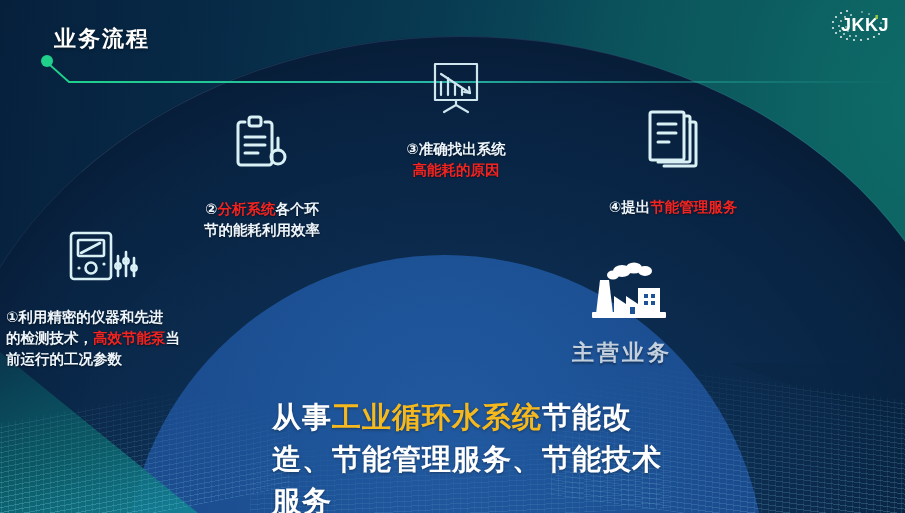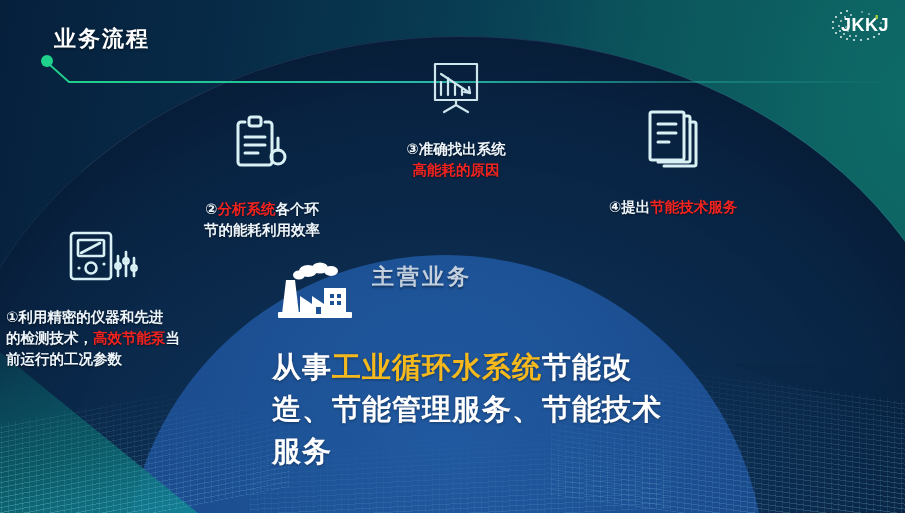--- a/index.html
+++ b/index.html
@@ -144,21 +144,21 @@
   #item2 .icon{margin:0 auto;}
   #item3{left:372px;top:62px;width:168px;text-align:center;}
   #item3 .icon{margin:0 auto;}
   #item4{left:588px;top:110px;width:170px;text-align:center;}
   #item4 .icon{margin:0 auto;}
   #item5{left:700px;top:222px;width:200px;}
   #item5 .icon{margin-left:10px;}
 
   
   .main-block{position:absolute;left:272px;top:262px;width:400px;}
-  .main-head{display:flex;align-items:flex-start;gap:14px;}
+  .main-head{display:flex;align-items:flex-end;gap:14px;flex-direction:column;}
   .main-head .label{
     font-size:22px;font-weight:bold;letter-spacing:3px;
     color:#c3cfdd;
     text-shadow:0 2px 2px rgba(0,0,0,.35);
     padding-bottom:6px;
   }
   .main-text{
     margin-top:22px;
     font-size:29px;font-weight:bold;line-height:1.45;
     color:#ffffff;letter-spacing:1px;
@@ -293,21 +293,21 @@
   <div class="item" id="item4">
     <span class="icon">
       <svg width="58" height="62" viewBox="0 0 58 62" fill="none" stroke="#d9f0f5" stroke-width="3" stroke-linecap="round" stroke-linejoin="round">
         <path d="M46 12 h4 a2 2 0 0 1 2 2 v40 a2 2 0 0 1 -2 2 h-30"></path>
         <path d="M41 6 h3 a2 2 0 0 1 2 2 v42 a2 2 0 0 1 -2 2 h-30"></path>
         <rect x="6" y="2" width="34" height="48" rx="2"></rect>
         <path d="M14 14 h18 M14 23 h18 M14 32 h11"></path>
       </svg>
     </span>
     <div class="txt">
-      <span>④提出</span><span class="hl">节能技术服务</span><span></span>
+      <span>④提出</span><span class="hl">节能管理服务</span><span></span>
     </div>
   </div>
 
 
   <div class="main-block">
     <div class="main-head">
       <span class="icon">
         <svg width="86" height="58" viewBox="0 0 86 58" fill="#ffffff">
           <ellipse cx="36" cy="9" rx="9" ry="6"></ellipse>
           <ellipse cx="48" cy="6" rx="8" ry="5.5"></ellipse>

